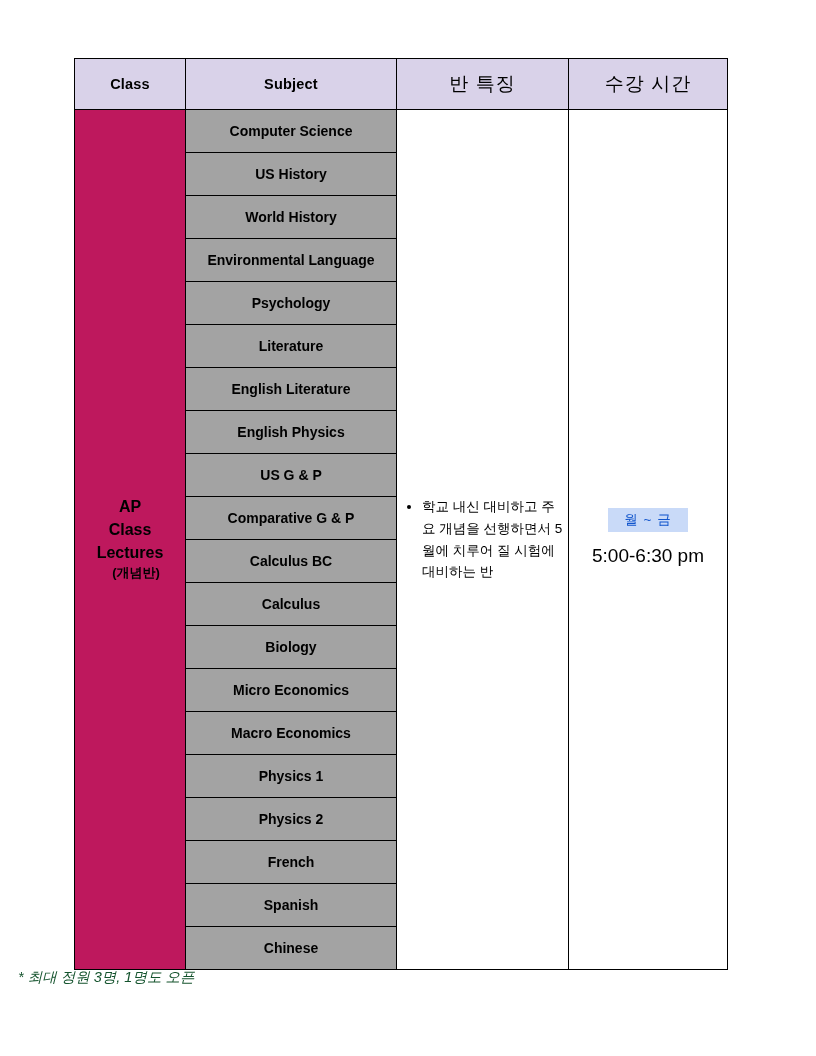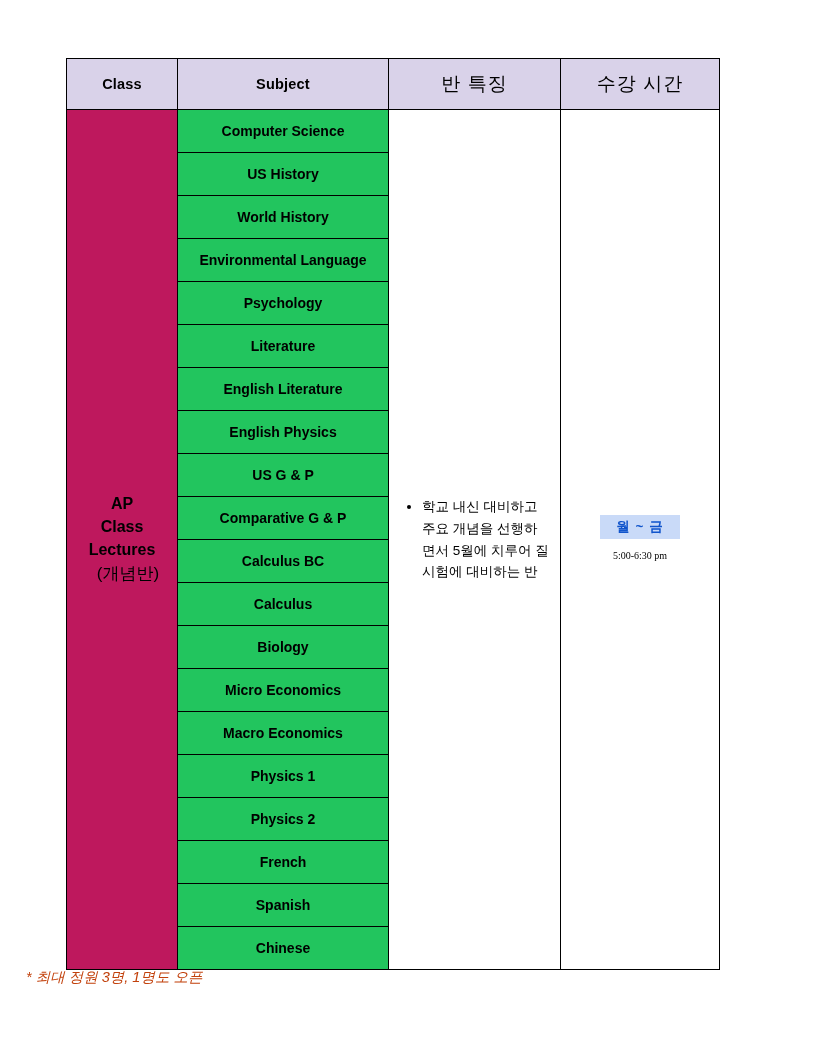--- a/index.html
+++ b/index.html
@@ -16,21 +16,21 @@
   }
   .page {
     position: absolute;
     left: 0; top: 0;
     width: 816px;
     height: 1056px;
     overflow: hidden;
   }
   table.schedule {
     position: absolute;
-    left: 66px;
+    left: 74px;
     top: 58px;
     width: 654px;
     border-collapse: collapse;
     table-layout: fixed;
   }
   table.schedule td, table.schedule th {
     border: 1px solid #000000;
     padding: 0;
     vertical-align: middle;
   }
@@ -53,38 +53,38 @@
     letter-spacing: 1px;
   }
   td.class-cell {
     background: #be185d;
     text-align: center;
     font-size: 16px;
     font-weight: bold;
     line-height: 1.42;
   }
   td.class-cell .sub {
-    font-size: 17px;
-    font-weight: normal;
+    font-size: 13px;
+    font-weight: bold;
     margin-left: 12px;
   }
   td.subject-cell {
-    background: #22c55e;
+    background: #a3a3a3;
     height: 42px;
     text-align: center;
     font-size: 14px;
     font-weight: bold;
   }
   td.feature-cell {
     background: #ffffff;
     vertical-align: middle;
     padding: 0 6px 0 10px;
   }
   ul.feature-list {
-    margin: 11px;
+    margin: 3px;
     padding-left: 22px;
     list-style: disc;
   }
   ul.feature-list li {
     font-size: 13.5px;
     line-height: 1.62;
     color: #000;
   }
   td.time-cell {
     background: #ffffff;
@@ -93,36 +93,34 @@
     font-size: 14px;
     line-height: 1.6;
   }
   .day-chip {
     display: inline-block;
     background: #c9daf8;
     color: #1155cc;
     padding: 1px 16px;
     font-size: 13.5px;
     letter-spacing: 1px;
-    font-weight: bold;
   }
   .time-text {
     display: block;
     margin-top: 9px;
-    font-size: 10px;
+    font-size: 19px;
     color: #000;
-    font-family: Liberation Serif, serif;
   }
   .footnote {
     position: absolute;
-    left: 26px;
+    left: 18px;
     top: 968px;
     font-size: 14.5px;
     font-style: italic;
-    color: #c2410c;
+    color: #14532d;
   }
 </style>
 </head>
 <body>
 
 <div class="page">
 
   <table class="schedule">
     <colgroup>
       <col class="col-class">

